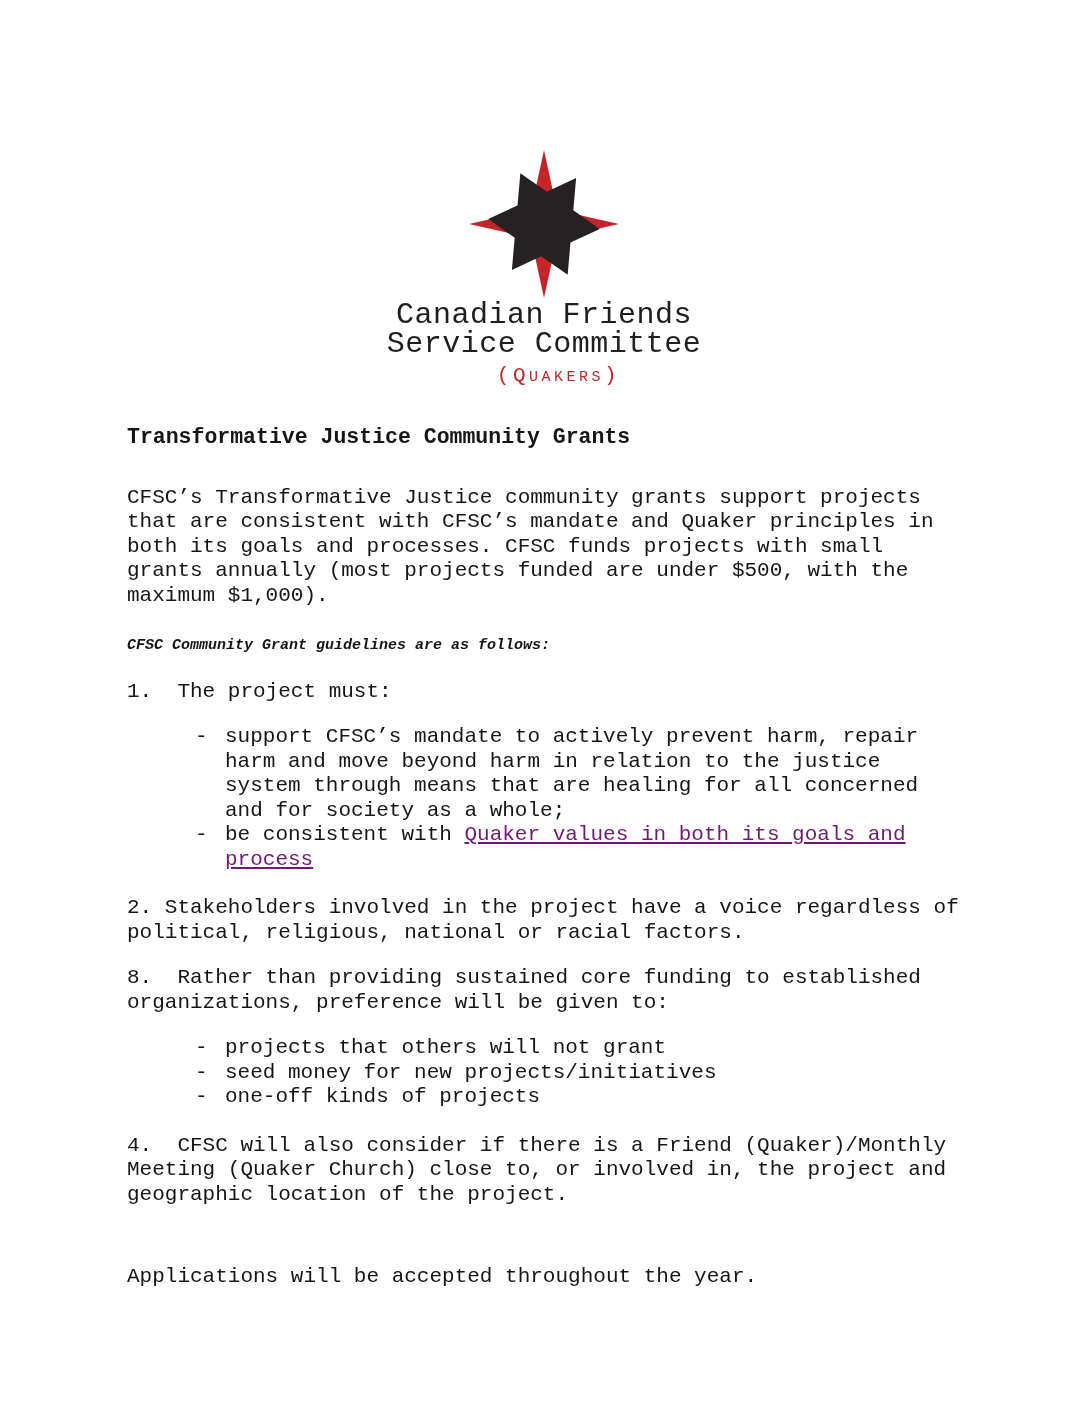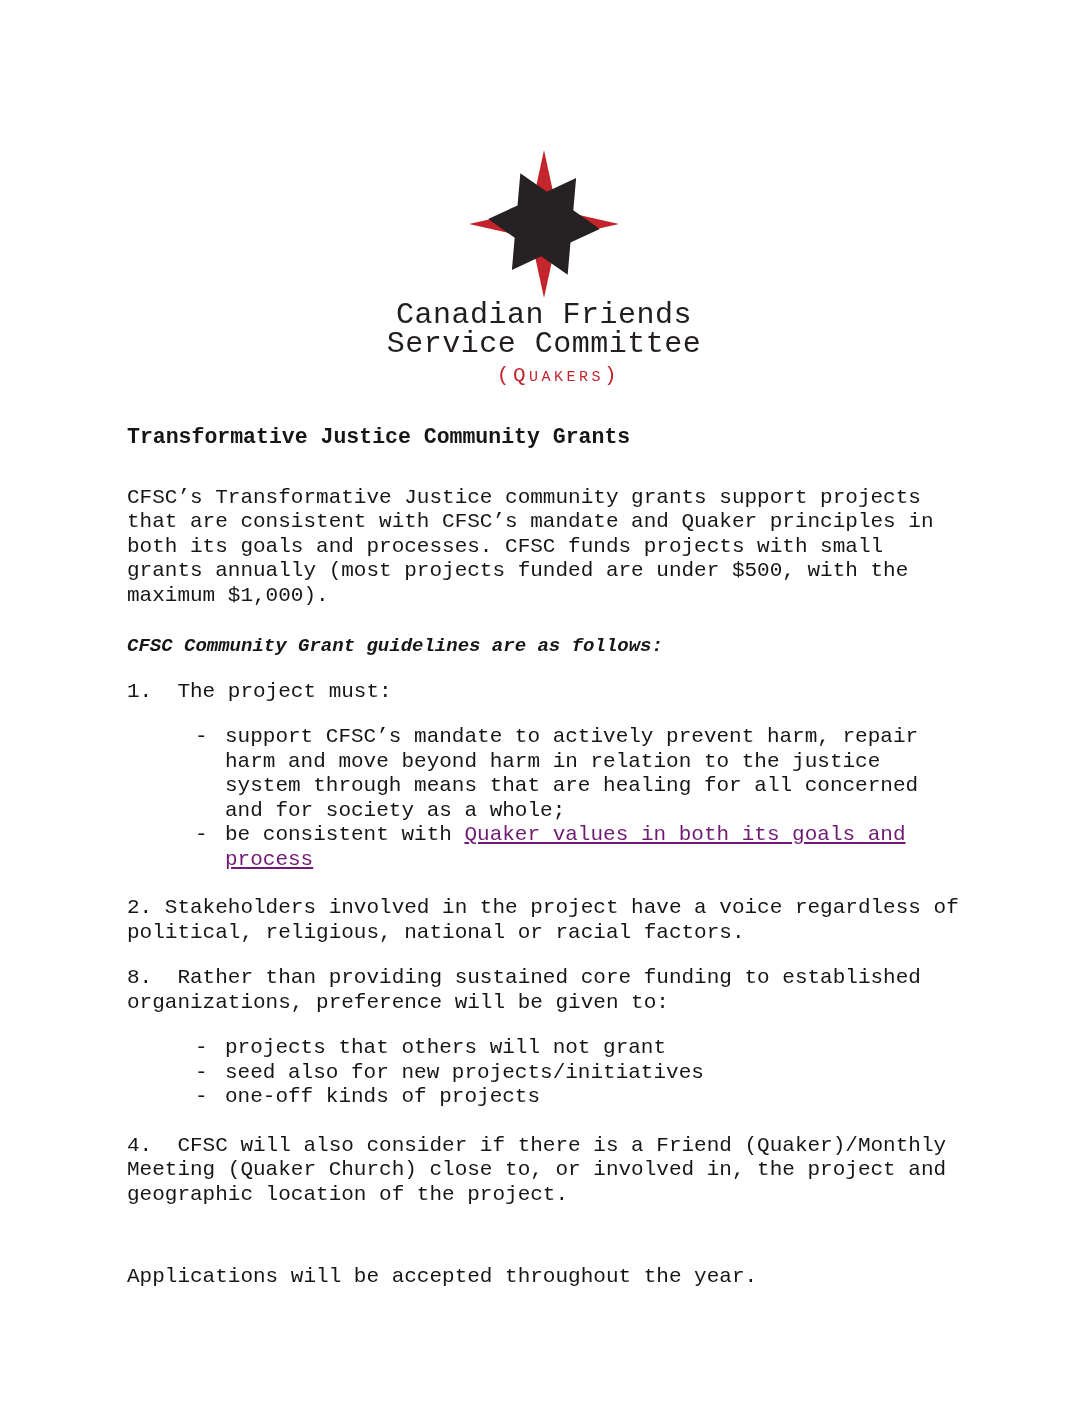--- a/index.html
+++ b/index.html
@@ -50,21 +50,21 @@
   .para {
     font-size: 21px;
     line-height: 24.5px;
     white-space: pre-wrap;
   }
   .intro { margin-top: 36px; }
   .guidelines-heading {
     margin-top: 26px;
     font-weight: bold;
     font-style: italic;
-    font-size: 19px;
+    font-size: 15px;
     line-height: 24.5px;
     white-space: pre-wrap;
   }
   .item-label { }
   .spaced { margin-top: 24px; }
   .closing { margin-top: 58px; }
   ul.dash-list { list-style: none; margin: 0; padding: 0; }
   ul.dash-list li {
     position: relative;
     padding-left: 98px;
@@ -120,21 +120,21 @@
     <p class="para spaced">2. Stakeholders involved in the project have a voice regardless of political, religious, national or racial factors.</p>
 
     <p class="para item-label">8.  Rather than providing sustained core funding to established organizations, preference will be given to:</p>
     <ul class="dash-list">
       <li>
         <span class="marker">-</span>
         <span>projects that others will not grant</span>
       </li>
       <li>
         <span class="marker">-</span>
-        <span>seed also for new projects/initiatives</span>
+        <span>seed money for new projects/initiatives</span>
       </li>
       <li>
         <span class="marker">-</span>
         <span>one-off kinds of projects</span>
       </li>
     </ul>
 
     <p class="para spaced">4.  CFSC will also consider if there is a Friend (Quaker)/Monthly Meeting (Quaker Church) close to, or involved in, the project and geographic location of the project.</p>
 
     <p class="para closing">Applications will be accepted throughout the year.</p>

